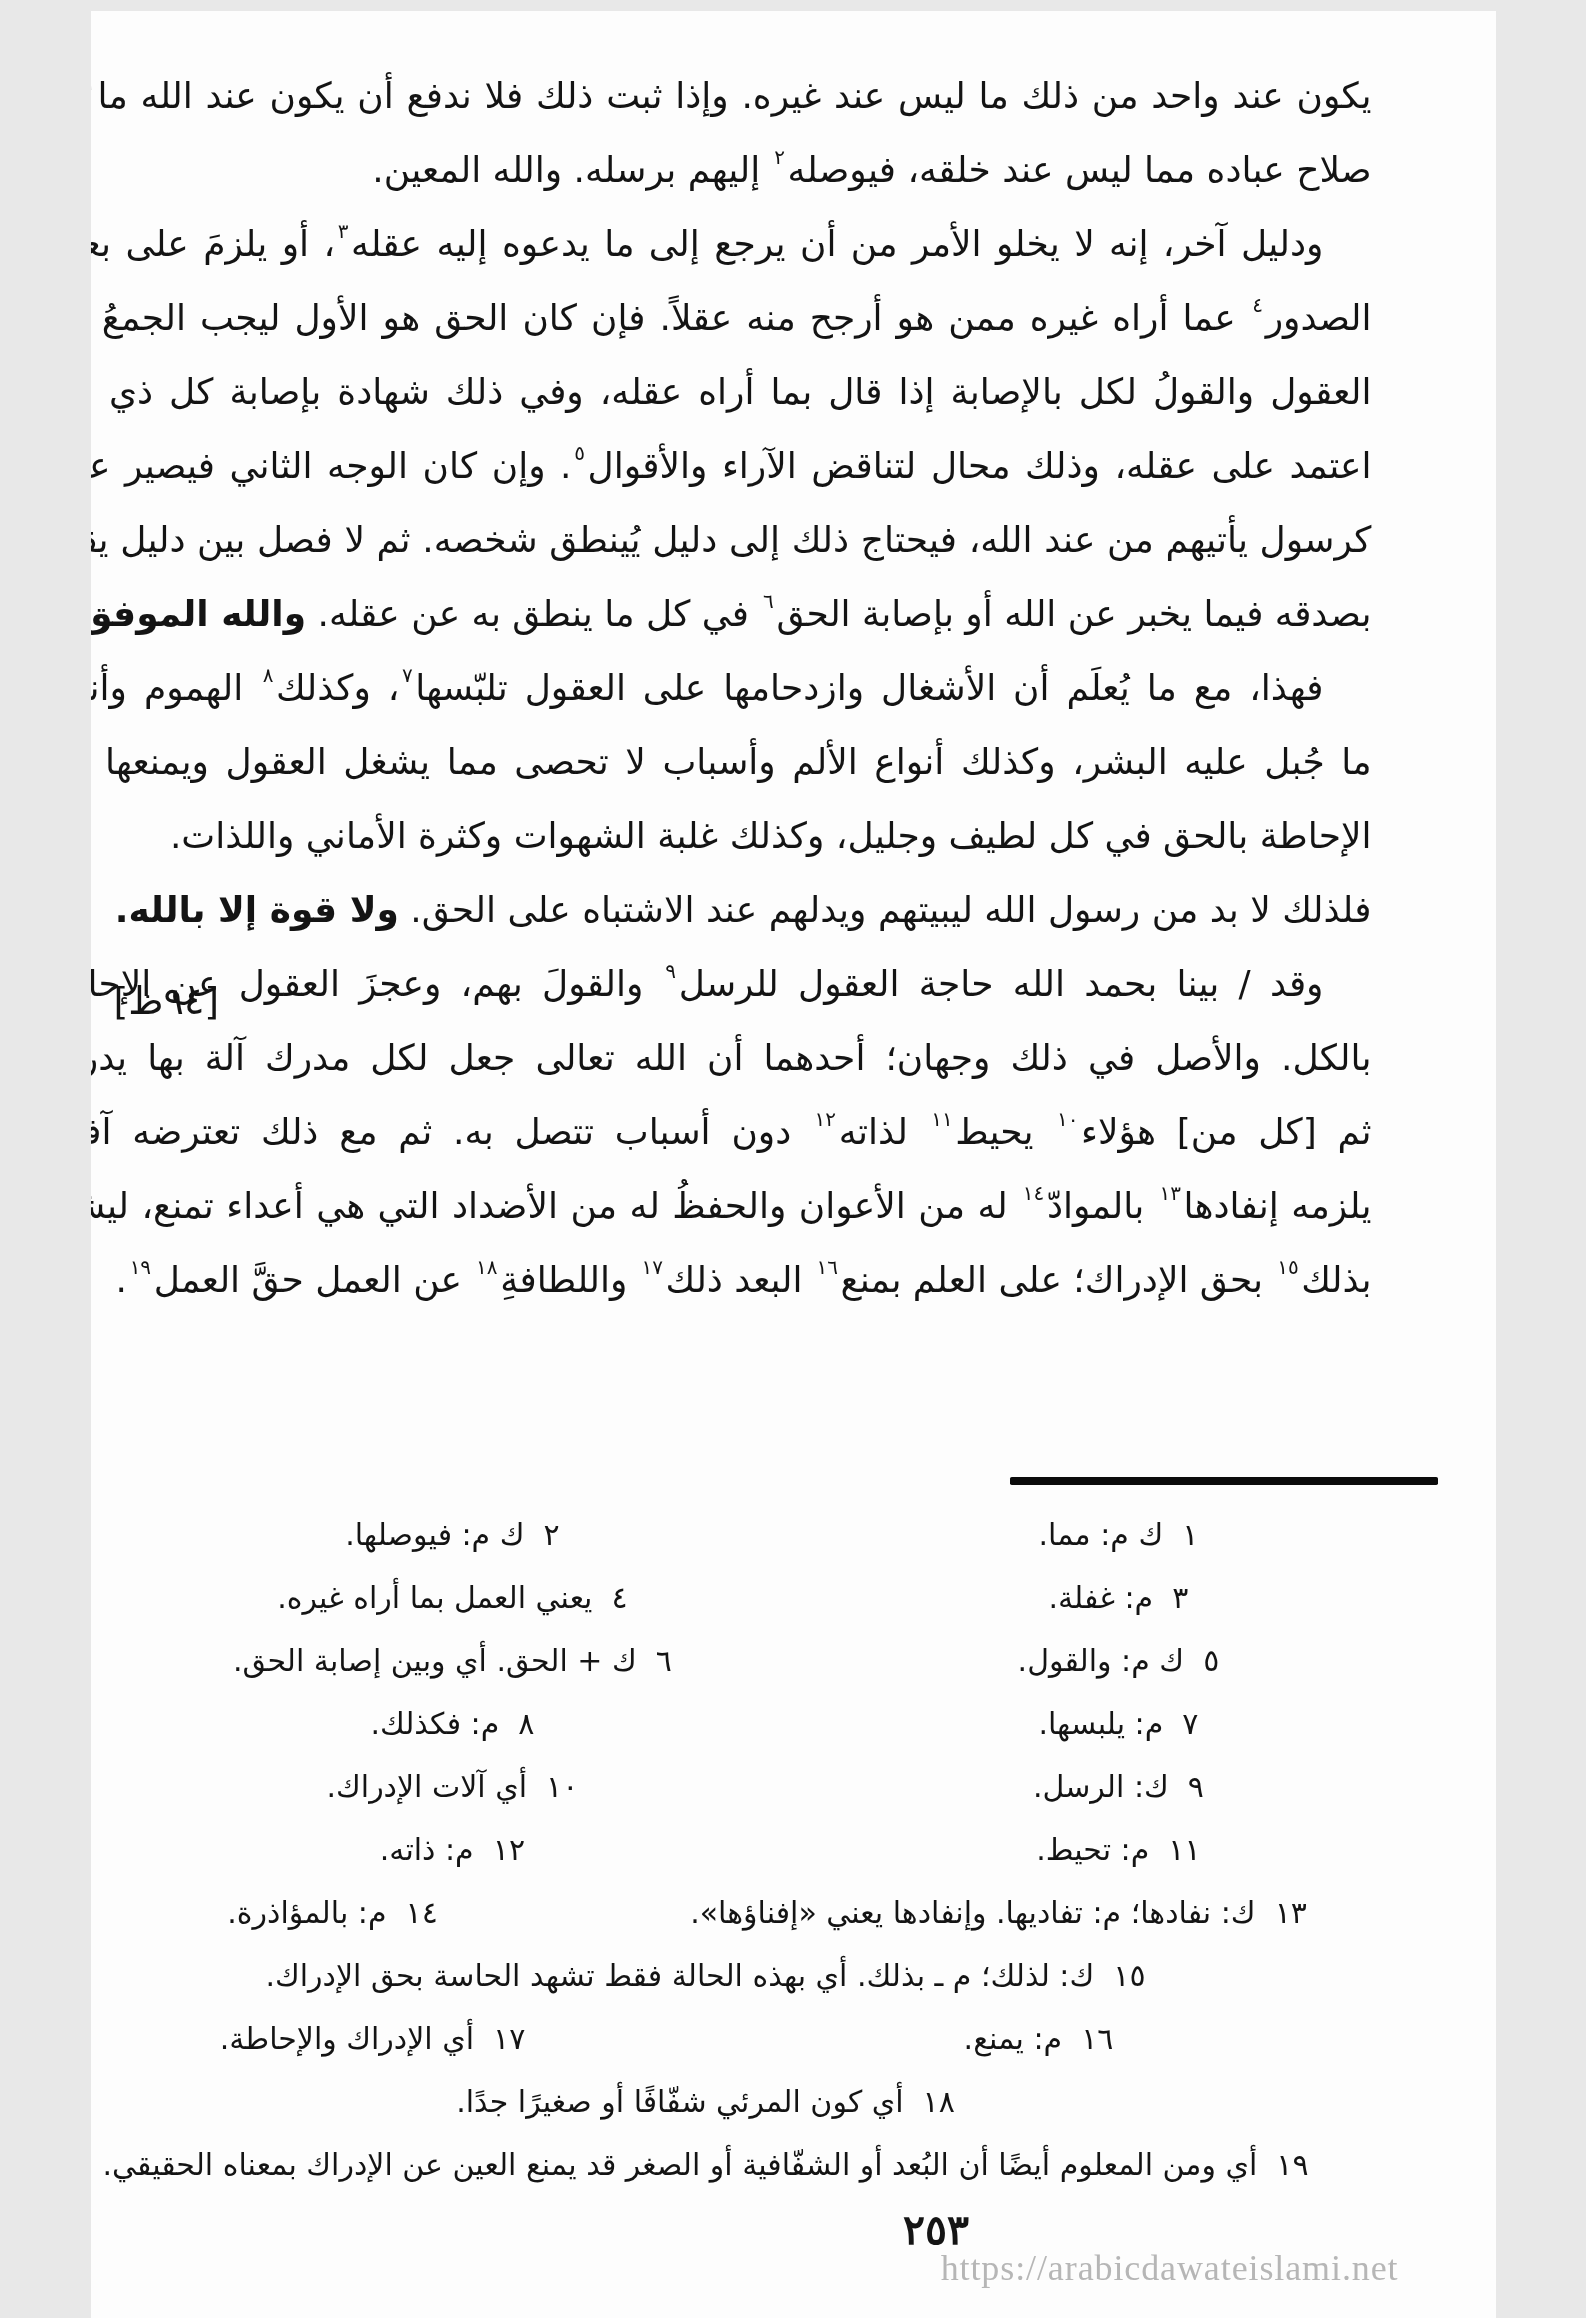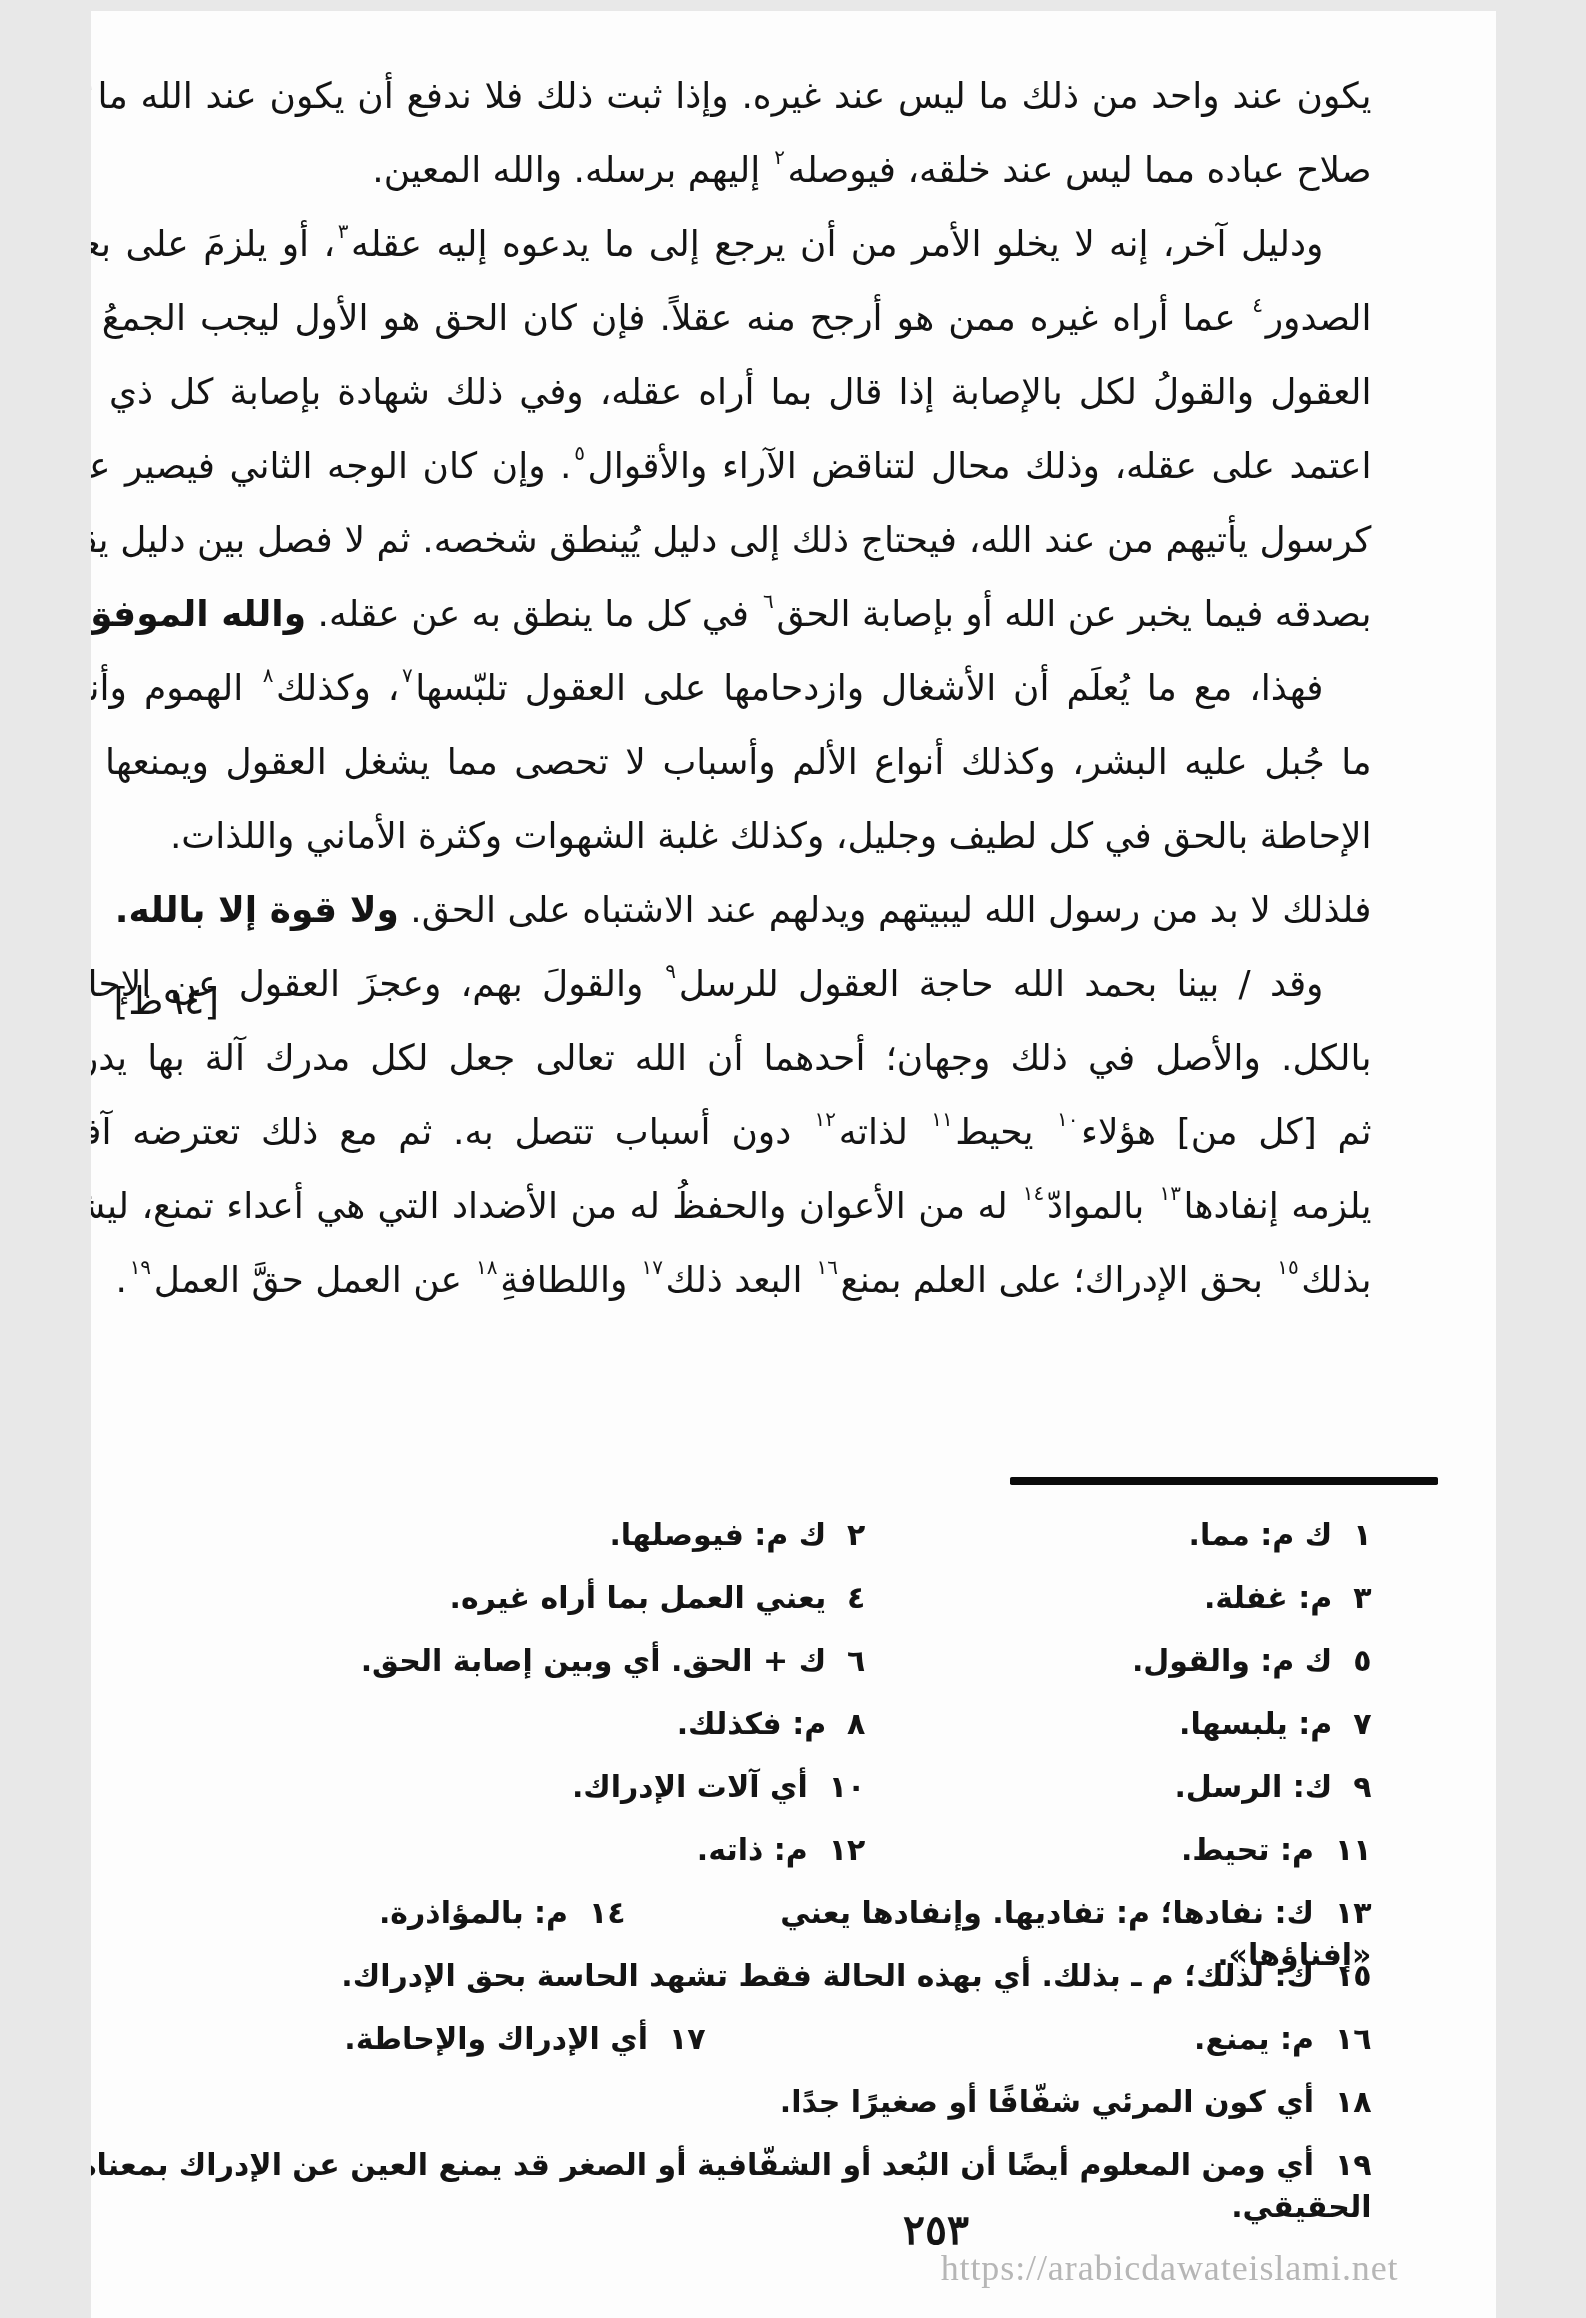--- a/index.html
+++ b/index.html
@@ -41,21 +41,21 @@
   
   .fn-rule{
     position:absolute;top:1466px;right:58px;
     width:428px;height:8px;background:#0b0b0b;border-radius:1.8px;
   }
   .footnotes{
     position:absolute;top:1503px;right:124px;width:1332px;
     font-size:30px;
   }
   .fn-row{display:flex;height:63px;align-items:flex-start;}
-  .fn-cell{text-align:right;line-height:42px;font-weight:bold;}
+  .fn-cell{text-align:center;line-height:42px;}
   .fn-cell .fn-num{letter-spacing:1.8px;}
   .fn-row .c0{flex:0 0 38%;}
   .fn-row .c1{flex:1 1 auto;}
   .fn-row.wide .c0{flex:0 0 56%;}
   .fn-row.half .c0{flex:0 0 50%;}
   .fn-row.full .c0{flex:0 0 100%;}
   
   .page-number{
     position:absolute;top:2195px;left:766px;width:159px;
     text-align:center;font-size:41px;font-weight:bold;font-family:Liberation Serif, serif;

